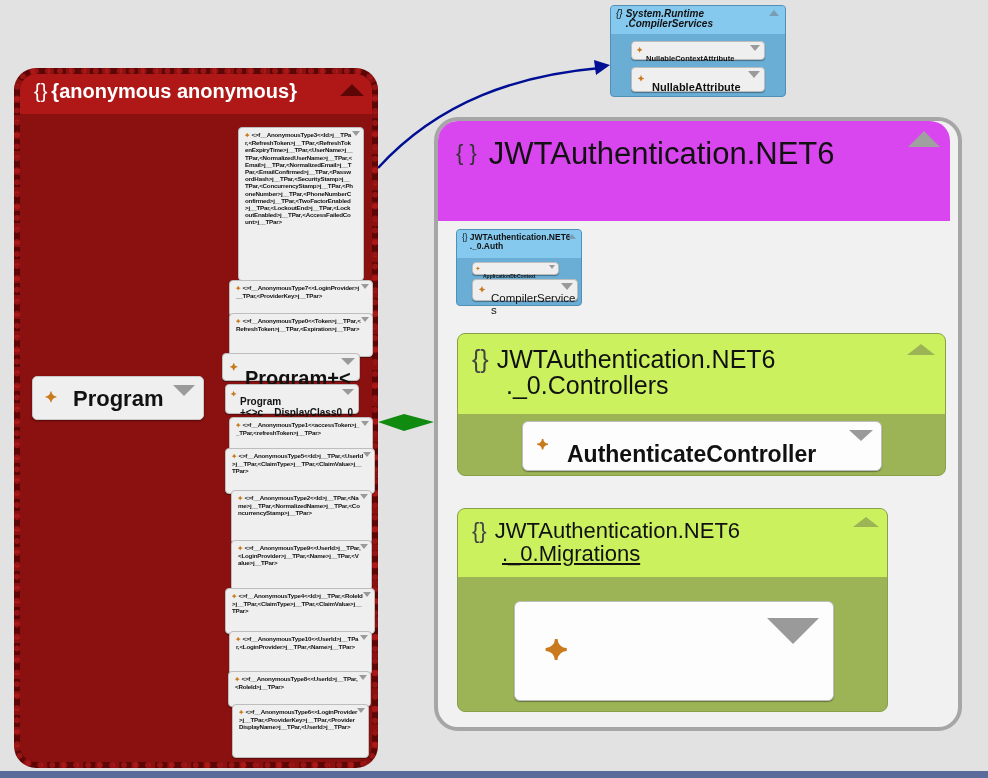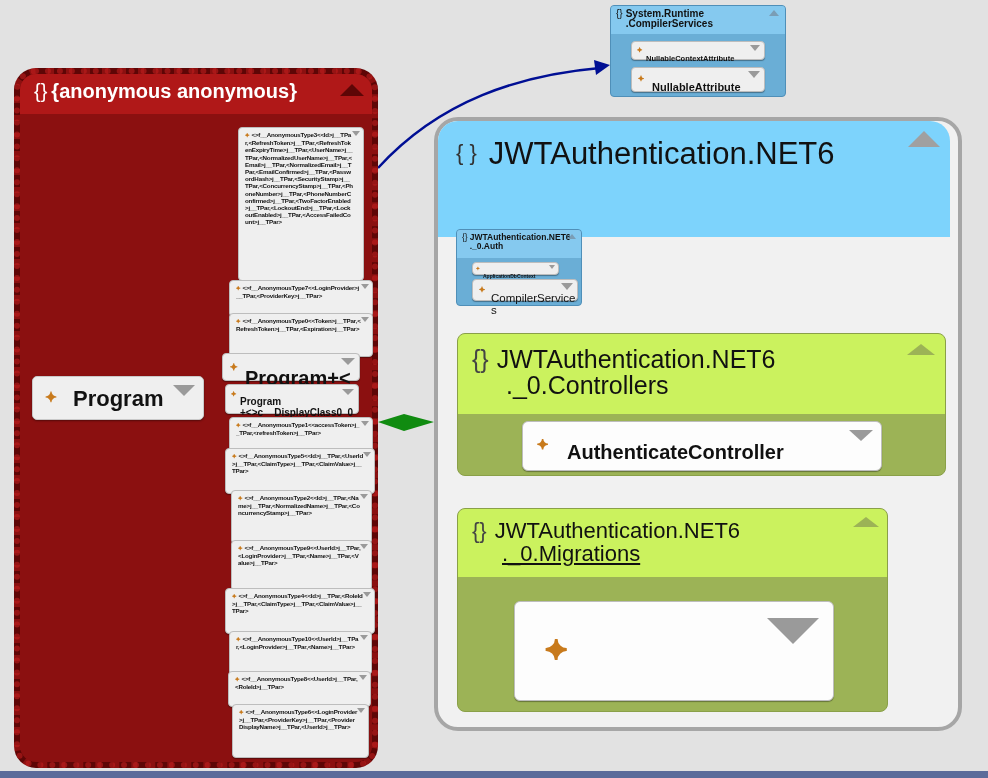--- a/index.html
+++ b/index.html
@@ -71,38 +71,38 @@
   .pdc .cls-ico { position: absolute; left: 5px; top: 5px; font-size: 7px; }
   .pdc .drop { right: 4px; top: 4px; border-left-width: 6px; border-right-width: 6px; border-top-width: 6px; }
 
   
   .blue-ns { background: #6aaed6; border: 1px solid #4f8fb8; border-radius: 4px; }
   .blue-ns .bhead { position: absolute; left: 0; right: 0; top: 0; background: #85c9ef; border-radius: 3px 3px 0 0; }
   .blue-ns .btitle { position: absolute; left: 5px; top: 3px; font-weight: bold; color: #111; line-height: 1.0; }
   .blue-ns .collapse-tri { border-bottom-color: #7a9db5; border-left-width: 5px; border-right-width: 5px; border-bottom-width: 6px; }
 
   .sys-ns { left: 610px; top: 5px; width: 176px; height: 92px; }
-  .sys-ns .bhead { height: 28px; }
+  .sys-ns .bhead { height: 28px; font-style: italic; }
   .sys-ns .btitle { font-size: 10px; }
   .sys-ns .collapse-tri { right: 6px; top: 4px; }
   .nca { left: 20px; top: 35px; width: 132px; height: 17px; }
   .nca .lbl { position: absolute; left: 14px; top: 4px; font-size: 7.5px; }
   .nca .cls-ico { position: absolute; left: 5px; top: 4px; font-size: 7px; }
   .nca .drop { right: 4px; top: 3px; border-left-width: 5px; border-right-width: 5px; border-top-width: 6px; }
   .na { left: 20px; top: 61px; width: 132px; height: 23px; }
   .na .lbl { position: absolute; left: 20px; top: 5px; font-size: 11px; }
   .na .cls-ico { position: absolute; left: 6px; top: 6px; font-size: 8px; }
   .na .drop { right: 4px; top: 3px; border-left-width: 6px; border-right-width: 6px; border-top-width: 7px; }
 
   
   .jwt-root {
     left: 434px; top: 117px; width: 528px; height: 614px;
     background: #f1f1f1; border: 4px solid #a6a6a6; border-radius: 24px;
   }
-  .jwt-root-head { position: absolute; left: 0; right: 8px; top: 0; height: 116px; background: #7dd3fc; border-radius: 20px 20px 0 0; }
+  .jwt-root-head { position: absolute; left: 0; right: 8px; top: 0; height: 100px; background: #d946ef; border-radius: 20px 20px 0 0; }
   .jwt-root-title { position: absolute; left: 18px; top: 14px; font-size: 31px; line-height: 36px; color: #111; }
   .jwt-root-title .ns-glyph { font-size: 22px; margin-right: 12px; vertical-align: 4px; color: #333; }
   .jwt-root-title .line2 { display: block; padding-left: 40px; }
   .jwt-root .root-tri { right: 10px; top: 10px; border-left-width: 16px; border-right-width: 16px; border-bottom-width: 16px; border-bottom-color: #a0a0a0; }
 
   .auth-ns { left: 18px; top: 108px; width: 126px; height: 77px; }
   .auth-ns .bhead { height: 28px; }
   .auth-ns .btitle { font-size: 8.5px; }
   .auth-ns .collapse-tri { right: 5px; top: 4px; border-left-width: 4px; border-right-width: 4px; border-bottom-width: 5px; }
   .adc { left: 15px; top: 32px; width: 85px; height: 11px; }
@@ -119,21 +119,21 @@
   .green-ns .gtitle { position: absolute; left: 14px; top: 12px; color: #111; line-height: 1.05; }
   .green-ns .gtitle .ns-glyph { color: #444; margin-right: 8px; }
   .green-ns .gtitle .line2 { display: block; padding-left: 34px; }
   .green-ns .collapse-tri { border-bottom-color: #9cb356; }
 
   .ctrl-ns { left: 19px; top: 212px; width: 489px; height: 143px; }
   .ctrl-ns .ghead { height: 80px; }
   .ctrl-ns .gtitle { font-size: 25px; }
   .ctrl-ns .collapse-tri { right: 10px; top: 10px; border-left-width: 14px; border-right-width: 14px; border-bottom-width: 11px; }
   .ac { left: 64px; top: 87px; width: 358px; height: 48px; background: #fdfdfd; border-radius: 6px; }
-  .ac .lbl { position: absolute; left: 44px; top: 11px; font-size: 20px; }
+  .ac .lbl { position: absolute; left: 44px; top: 11px; font-size: 23px; }
   .ac .cls-ico { position: absolute; left: 14px; top: 13px; font-size: 15px; }
   .ac .drop { right: 8px; top: 8px; border-left-width: 12px; border-right-width: 12px; border-top-width: 11px; }
 
   .mig-ns { left: 19px; top: 387px; width: 431px; height: 204px; }
   .mig-ns .ghead { height: 68px; }
   .mig-ns .gtitle { font-size: 22px; top: 10px; }
   .mig-ns .gtitle .line2 { padding-left: 30px; text-decoration: underline; }
   .mig-ns .collapse-tri { right: 8px; top: 8px; border-left-width: 13px; border-right-width: 13px; border-bottom-width: 10px; }
   .init { left: 56px; top: 92px; width: 318px; height: 98px; background: #fdfdfd; border-radius: 6px; }
   .init .lbl { position: absolute; left: 94px; top: 22px; font-size: 50px; }

